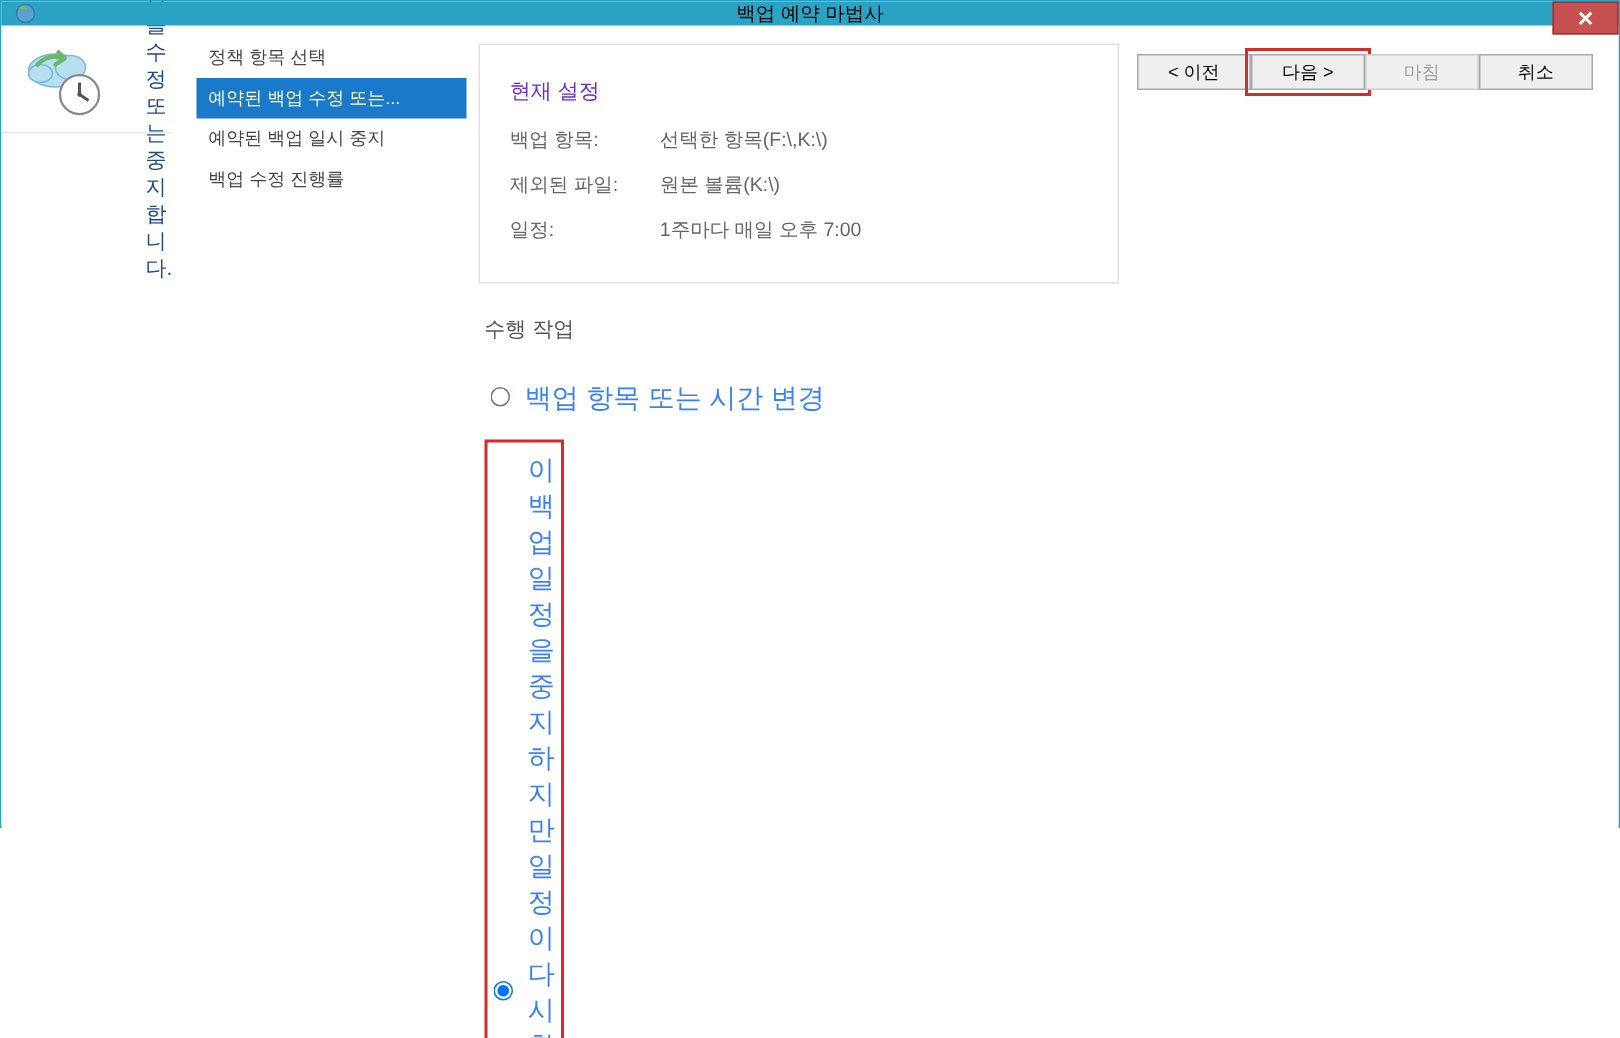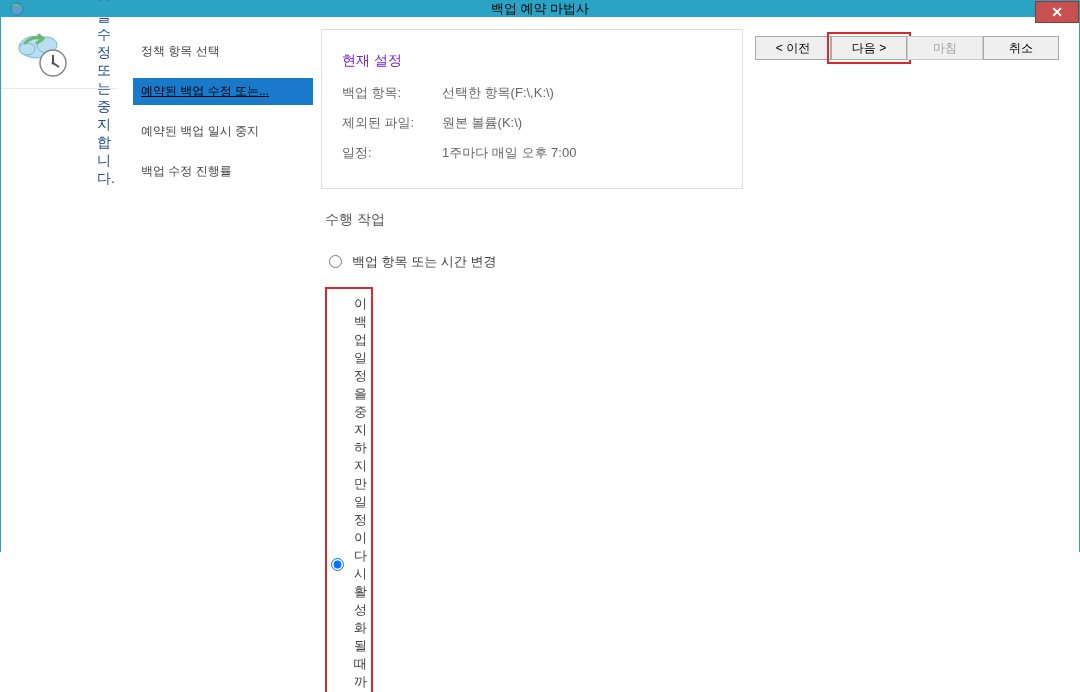--- a/index.html
+++ b/index.html
@@ -89,26 +89,24 @@
     }
     .sidebar {
       width: 196px;
       padding: 8px 0 0 16px;
     }
     .sidebar-item {
       padding: 5px 8px;
       color: #444;
       font-size: 12px;
       cursor: pointer;
-      margin-top: 13px;
     }
     .sidebar-item.active {
       background: #1979ca;
-      color: #000000;
-      text-decoration: underline;
+      color: #fef9c3;
     }
     .main {
       flex: 1;
       padding: 12px 12px 0 8px;
     }
     .settings-box {
       border: 1px solid #e0e0e0;
       padding: 14px 20px 20px 20px;
       color: #666;
       font-size: 13px;
@@ -147,22 +145,22 @@
     .radio-row.highlighted {
       border: 2px solid #d52b2b;
       margin-right: 370px;
     }
     .radio-input {
       margin-right: 10px;
       width: 13px;
       height: 13px;
     }
     .radio-label {
-      color: #404040;
-      font-size: 13px;
+      color: #3b82f6;
+      font-size: 18px;
     }
     .footer {
       height: 62px;
       display: flex;
       align-items: center;
       justify-content: flex-end;
       padding-right: 20px;
       gap: 0;
     }
     .wiz-button {

